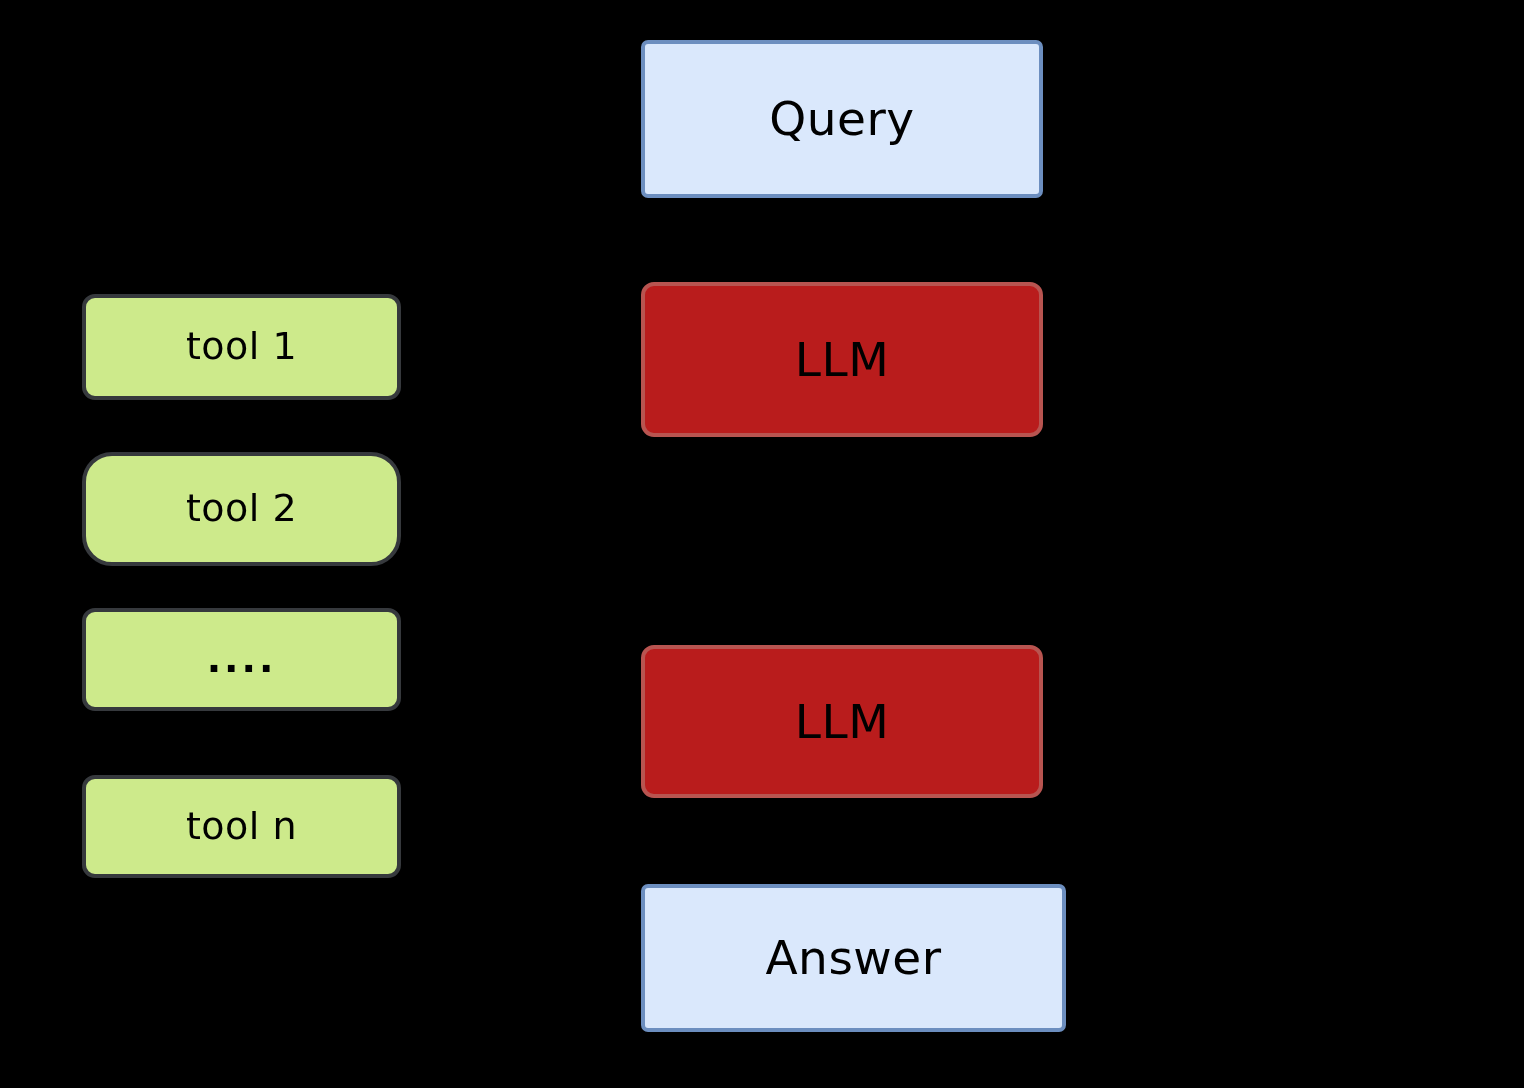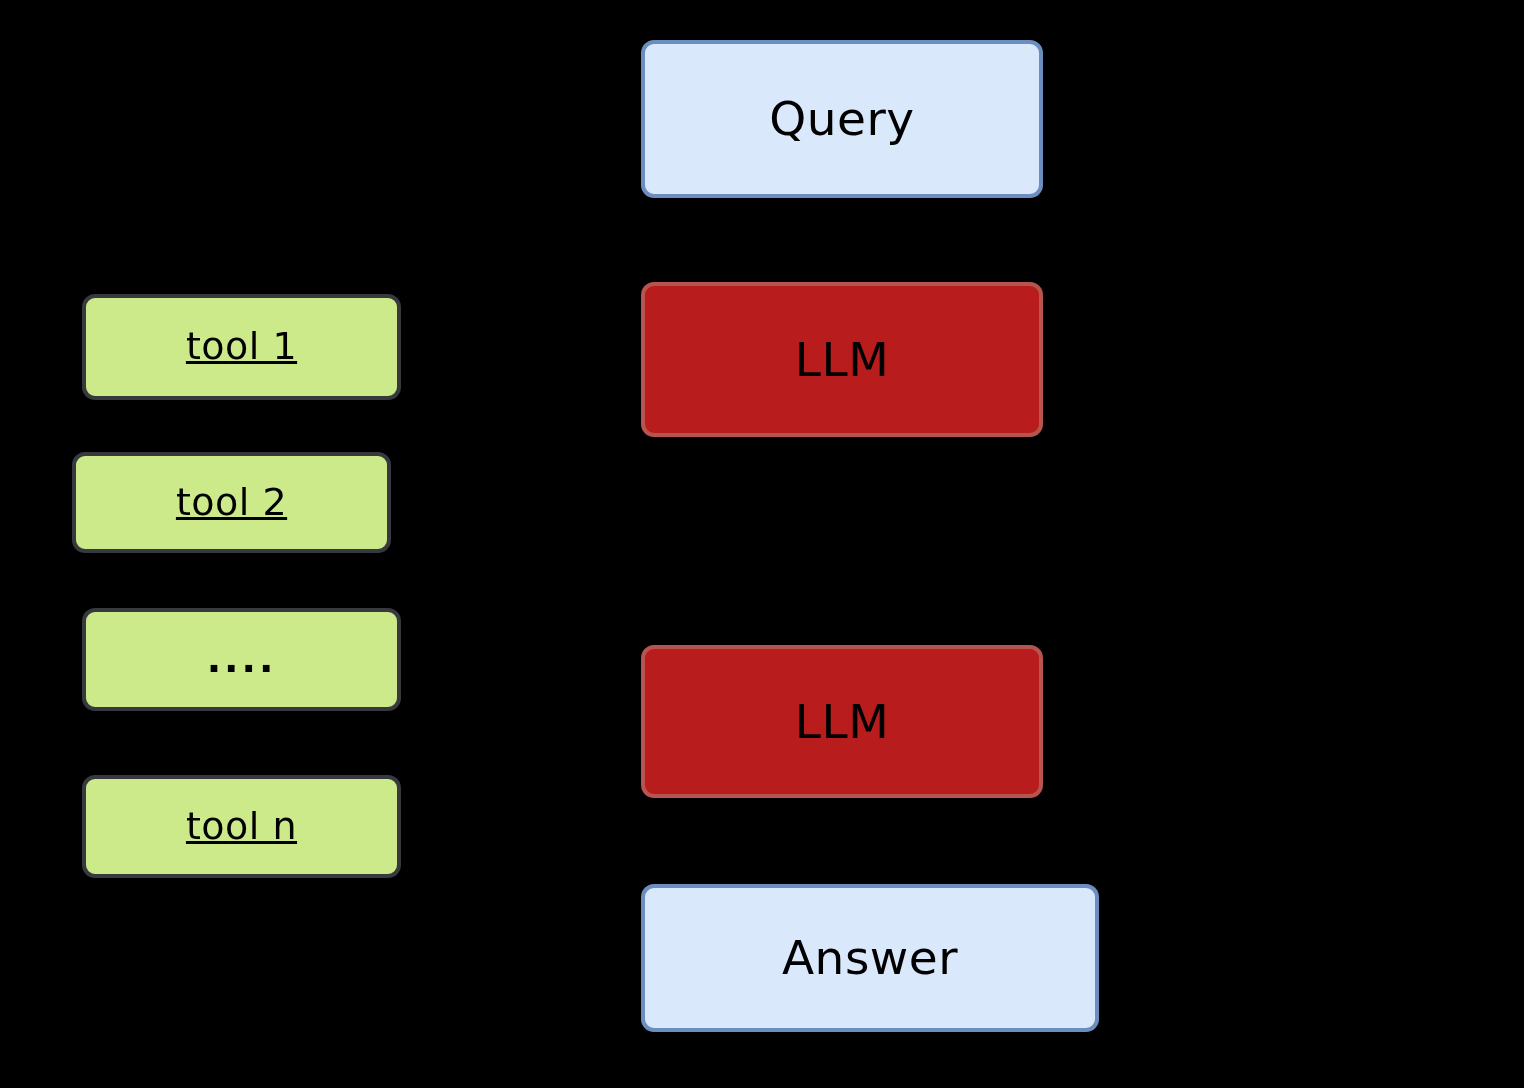--- a/index.html
+++ b/index.html
@@ -35,44 +35,45 @@
     user-select: none;
   }
   .node .label {
     display: block;
     white-space: pre;
   }
   
   .fill-blue {
     background: #dae8fc;
     border-color: #6c8ebf;
+    border-radius: 7px;
   }
   .fill-pink {
     background: #b91c1c;
     border-color: #b85450;
   }
   .fill-green {
     background: #cdea8b;
     border-color: #36393d;
   }
   
   .txt-lg  { font-size: 47px; font-weight: 400; }
-  .txt-md  { font-size: 38px; font-weight: 400; text-decoration: underline; }
+  .txt-md  { font-size: 38px; font-weight: 400; }
   .txt-dots{ font-size: 38px; font-weight: 700; letter-spacing: 3px; }
 </style>
 </head>
 <body>
 
 <div id="canvas">
 
   <div class="node fill-green txt-md" style="left:82px; top:294px; width:319px; height:106px;">
     <span class="label">tool 1</span>
   </div>
 
-  <div class="node fill-green txt-md" style="left:72px; top:452px; width:319px; height:101px;">
+  <div class="node fill-green txt-md" style="left:82px; top:452px; width:319px; height:114px;border-radius:30px;">
     <span class="label">tool 2</span>
   </div>
 
   <div class="node fill-green txt-dots" style="left:82px; top:608px; width:319px; height:103px;">
     <span class="label">....</span>
   </div>
 
   <div class="node fill-green txt-md" style="left:82px; top:765px; width:319px; height:103px;margin-top:10px;">
     <span class="label">tool n</span>
   </div>
@@ -82,17 +83,17 @@
   </div>
 
   <div class="node fill-pink txt-lg" style="left:641px; top:282px; width:402px; height:155px;">
     <span class="label">LLM</span>
   </div>
 
   <div class="node fill-pink txt-lg" style="left:641px; top:645px; width:402px; height:153px;">
     <span class="label">LLM</span>
   </div>
 
-  <div class="node fill-blue txt-lg" style="left:641px; top:884px; width:458px; height:148px;">
+  <div class="node fill-blue txt-lg" style="left:641px; top:884px; width:425px; height:148px;">
     <span class="label">Answer</span>
   </div>
 
 </div>
 
 </body></html>

